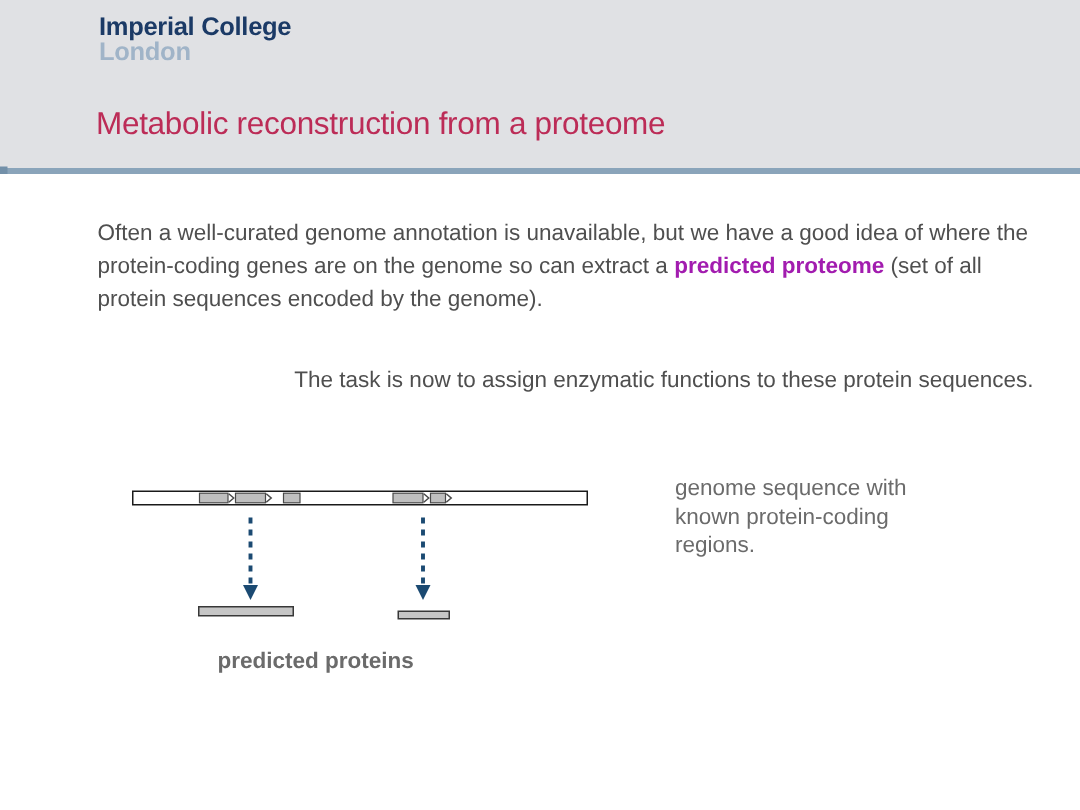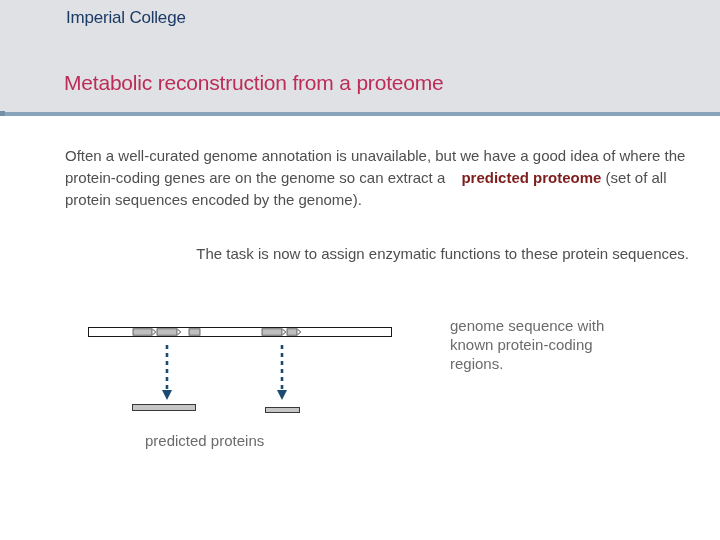--- a/index.html
+++ b/index.html
@@ -15,21 +15,21 @@
     background: #ffffff;
   }
   
   .header-band {
     position: absolute; left: 0; top: 0;
     width: 720px; height: 112px;
     background: #e0e1e4;
   }
   .logo {
     position: absolute; left: 66px; top: 9px;
-    font-weight: normal; font-size: 17px; line-height: 17px;
+    font-weight: bold; font-size: 17px; line-height: 17px;
     letter-spacing: -0.2px;
   }
   .logo-line1 { color: #1b3a66; }
   .logo-line2 { color: #a0b4c8; }
   .slide-title {
     position: absolute; left: 64px; top: 71px;
     font-size: 21px; font-weight: normal;
     letter-spacing: -0.2px;
     color: #bc2c57;
     white-space: nowrap;
@@ -45,42 +45,43 @@
     background: #7390a9;
   }
   
   .para {
     position: absolute;
     color: #4f4f4f;
     font-size: 15px; line-height: 22px;
   }
   .para-1 { left: 65px; top: 145px; width: 624px; }
   .para-2 { left: 65px; top: 243px; width: 624px; text-align: right; }
-  .para b { color: #7f1d1d; margin-left: 12px; }
+  .para b { color: #a21caf; }
   
   .diagram-svg {
     position: absolute; left: 0; top: 300px;
     width: 720px; height: 160px;
   }
   .diagram-label {
     position: absolute;
     color: #6b6b6b;
     font-size: 15px; line-height: 19px;
   }
   .label-genome { left: 402px; top: 316px; width: 182px; margin-left: 48px; }
-  .label-proteins { left: 145px; top: 431px; white-space: nowrap; }
+  .label-proteins { left: 145px; top: 431px; white-space: nowrap; font-weight: bold; }
 </style>
 </head>
 <body>
 
 <div class="slide">
 
   <div class="header-band">
     <div class="logo">
       <div class="logo-line1">Imperial College</div>
+      <div class="logo-line2">London</div>
     </div>
     <div class="slide-title">Metabolic reconstruction from a proteome</div>
   </div>
   <div class="header-rule"></div>
   <div class="header-rule-accent"></div>
 
   <div class="para para-1"><span>Often a well-curated genome annotation is unavailable, but we have a good idea of where the protein-coding genes are on the genome so can extract a </span><b>predicted proteome</b><span> (set of all protein sequences encoded by the genome).</span></div>
 
   <div class="para para-2">The task is now to assign enzymatic functions to these protein sequences.</div>
 

